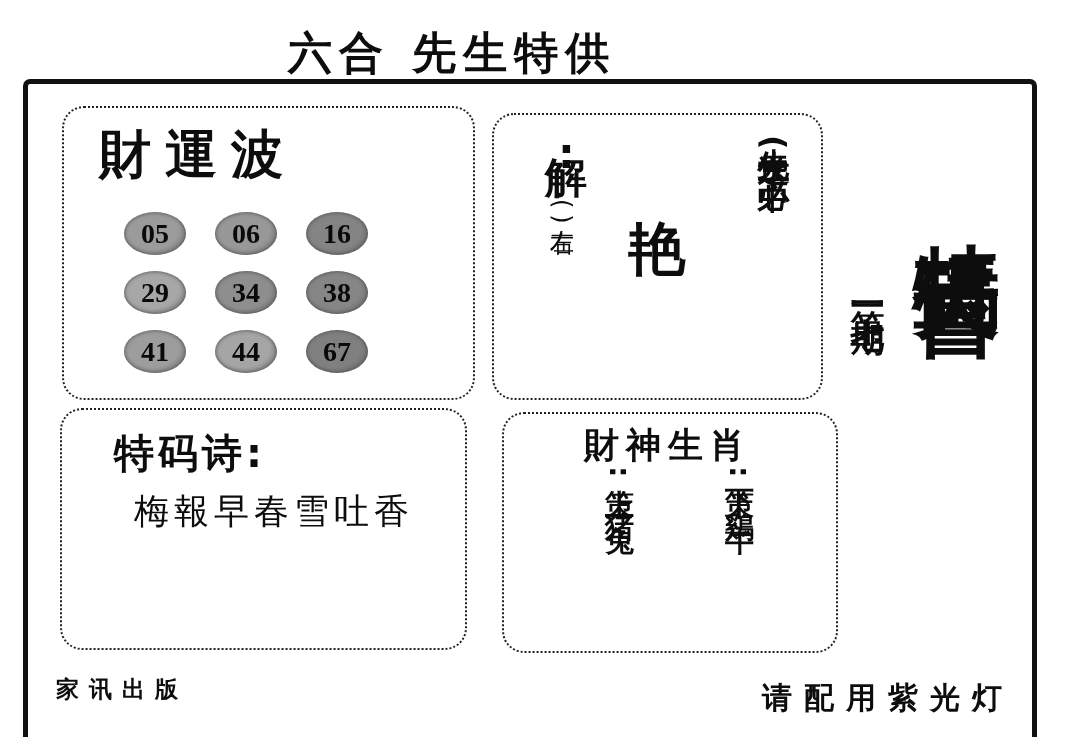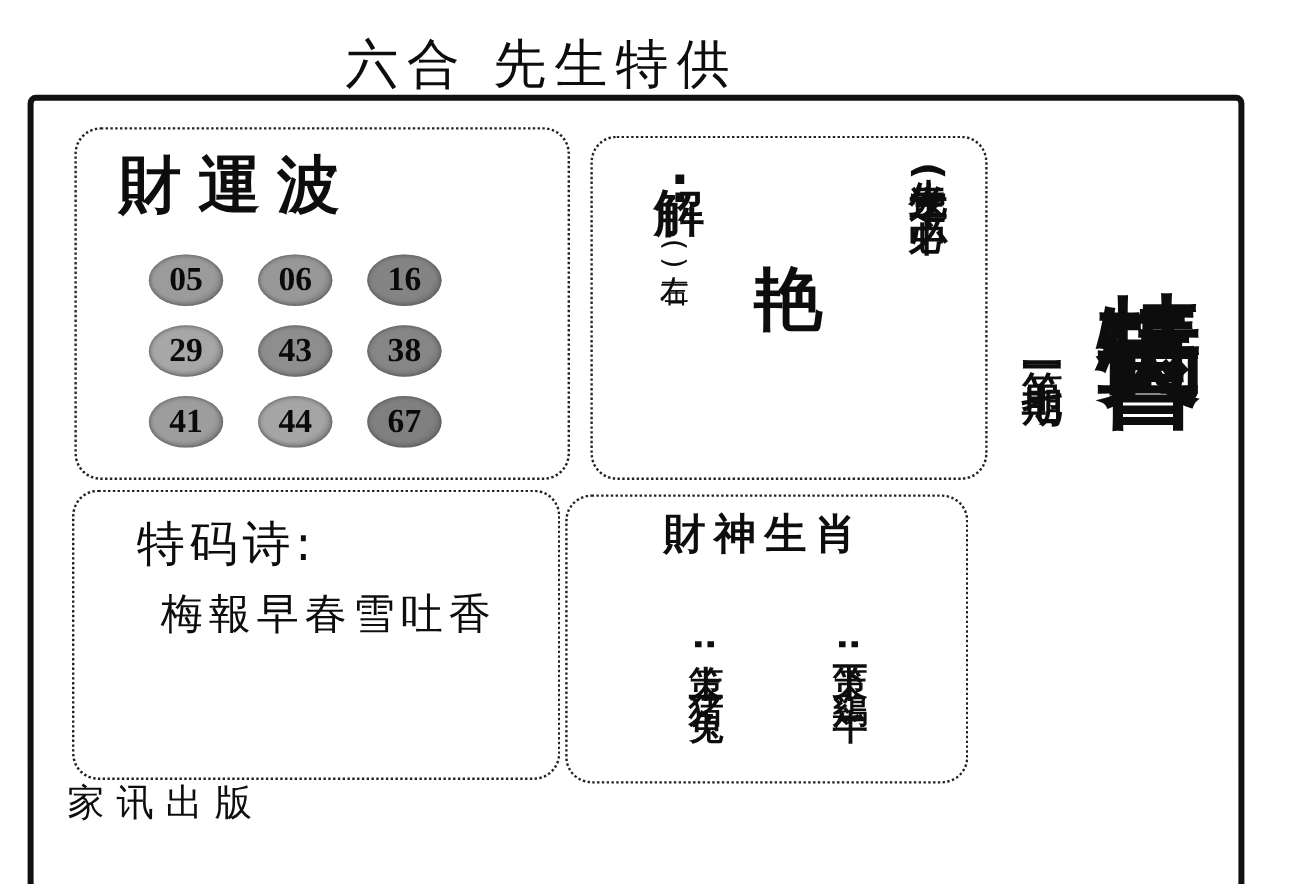--- a/index.html
+++ b/index.html
@@ -1,30 +1,30 @@
 <!DOCTYPE html>
 <html><head>
 <meta charset="utf-8">
 <style>
   * { margin:0; padding:0; box-sizing:border-box; }
   html,body { width:1080px; height:737px; background:#fff; overflow:hidden;
               font-family:"DejaVu Sans", sans-serif; color:#0d0d0d; }
   .page { position:relative; width:1080px; height:737px; background:#fff; }
 
-  .header-title { position:absolute; left:288px; top:24px; font-size:44px; font-weight:normal;
+  .header-title { position:absolute; left:288px; top:24px; font-size:44px; font-weight:bold;
                   letter-spacing:7px; white-space:pre; }
 
   .sheet { position:absolute; left:23px; top:79px; width:1014px; height:716px;
            border:5px solid #111; border-radius:7px; }
 
   .box { position:absolute; border:2px dotted #222; border-radius:22px; }
   .box1 { left:34px;  top:22px;  width:413px; height:294px; }
   .box2 { left:464px; top:29px;  width:331px; height:287px; }
   .box3 { left:32px;  top:324px; width:407px; height:242px; }
-  .box4 { left:443px; top:328px; width:336px; height:241px;text-align:center; }
+  .box4 { left:474px; top:328px; width:336px; height:241px; }
 
   .box1-title { position:absolute; left:35px; top:12px; font-size:52px; font-weight:bold;
                 letter-spacing:14px; }
   .oval-grid { position:absolute; left:60px; top:88px; display:grid;
                grid-template-columns:repeat(3, 62px); grid-auto-rows:43px;
                column-gap:29px; row-gap:16px;margin-top:16px; }
   .oval { width:62px; height:43px; border-radius:50%;
           background:radial-gradient(ellipse at 45% 40%, var(--c) 0%, var(--c) 55%, #5e5e5e 105%);
           box-shadow: inset 0 0 4px #4a4a4a;
           display:flex; align-items:center; justify-content:center; }
@@ -37,42 +37,42 @@
   .jie      { position:absolute; left:44px;  top:10px;  font-size:42px; font-weight:bold;
               letter-spacing:4px; }
   .zuoyou   { position:absolute; left:52px;  top:84px;  font-size:24px; letter-spacing:2px; }
   .yan      { position:absolute; left:134px; top:96px;  font-size:58px; font-weight:bold; }
   .side-note{ position:absolute; left:258px; top:8px;   font-size:32px; font-weight:bold;
               letter-spacing:3px; height:260px; }
   .code-row { position:absolute; left:48px;  top:246px; font-size:27px; font-weight:bold; }
   .code-val { font-family:"Liberation Serif","DejaVu Serif",serif; font-size:30px;
               letter-spacing:2px; margin-left:10px; }
 
-  .poem-title { position:absolute; left:52px; top:16px; font-size:40px; font-weight:normal;
+  .poem-title { position:absolute; left:52px; top:16px; font-size:40px; font-weight:bold;
                 letter-spacing:4px; }
   .poem-line1 { position:absolute; left:72px; top:78px;  font-size:35px; letter-spacing:5px; }
   .poem-line2 { position:absolute; left:72px; top:144px; font-size:35px; letter-spacing:5px; }
 
   .zodiac-title { position:absolute; left:80px; top:8px; font-size:35px; font-weight:bold;
                   letter-spacing:7px; }
   .zcol { position:absolute; top:52px; writing-mode:vertical-rl; font-size:29px;
           font-weight:bold; height:180px; }
   .zcol-left  { left:96px; }
   .zcol-right { left:216px; }
   .zvals { letter-spacing:14px; margin-top:10px; text-orientation:upright; }
 
   .issue { position:absolute; left:817px; top:198px; writing-mode:vertical-rl;
            text-orientation:upright; font-size:34px; font-weight:bold; letter-spacing:3px;
            height:200px; }
   .big-title { position:absolute; left:872px; top:90px; writing-mode:vertical-rl;
                text-orientation:upright; font-size:86px; font-weight:bold;
                font-family:"DejaVu Serif","Liberation Serif",serif; letter-spacing:10px;
                height:480px; }
 
-  .footer-pub  { position:absolute; left:56px;  top:648px; font-size:31px; font-weight:normal;
+  .footer-pub  { position:absolute; left:56px;  top:674px; font-size:23px; font-weight:bold;
                  letter-spacing:10px; }
   .footer-note { position:absolute; left:362px; top:685px; font-size:20px; letter-spacing:2px; }
   .footer-uv   { position:absolute; left:762px; top:678px; font-size:30px; font-weight:bold;
                  letter-spacing:12px; }
 </style>
 </head>
 <body>
 
 <div class="page">
 
@@ -89,21 +89,21 @@
           <div class="oval" style="--c: #989898;">
             <span>06</span>
           </div>
           <div class="oval" style="--c: #848484;">
             <span>16</span>
           </div>
           <div class="oval" style="--c: #a7a7a7;">
             <span>29</span>
           </div>
           <div class="oval" style="--c: #8e8e8e;">
-            <span>43</span>
+            <span>34</span>
           </div>
           <div class="oval" style="--c: #868686;">
             <span>38</span>
           </div>
           <div class="oval" style="--c: #9d9d9d;">
             <span>41</span>
           </div>
           <div class="oval" style="--c: #a5a5a5;">
             <span>44</span>
           </div>
@@ -134,14 +134,15 @@
         <span>下策:</span><span class="zvals">鷄牛</span>
       </div>
     </div>
 
     <div class="issue">第一一七期</div>
     <div class="big-title">特碼天書</div>
 
   </div>
 
   <div class="footer-pub">家讯出版</div>
+  <div class="footer-uv">请配用紫光灯</div>
 
 </div>
 
 </body></html>

